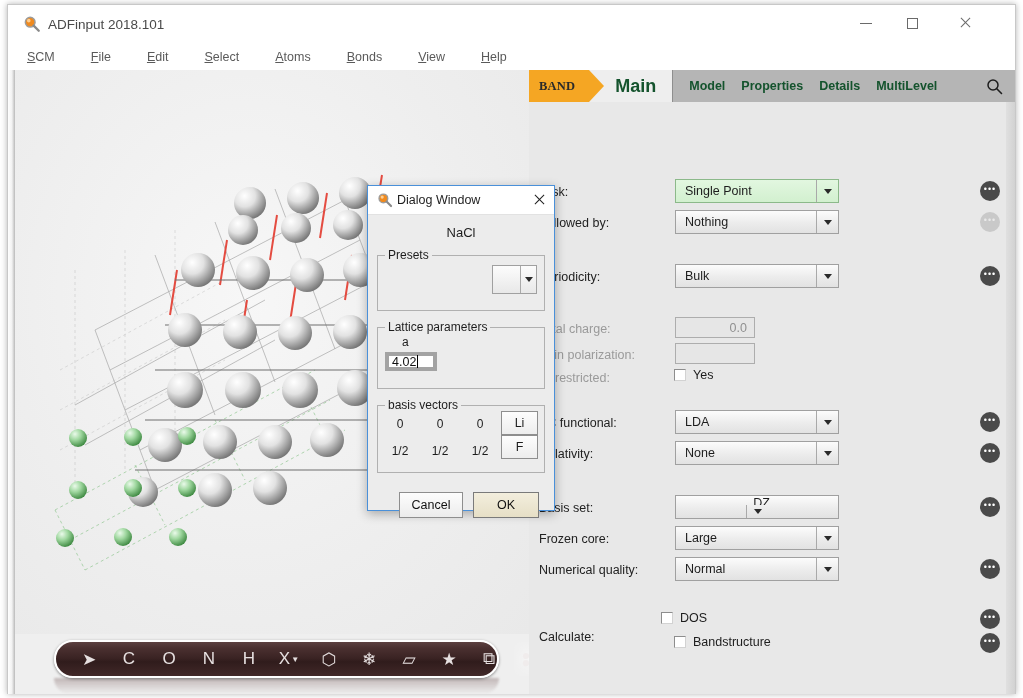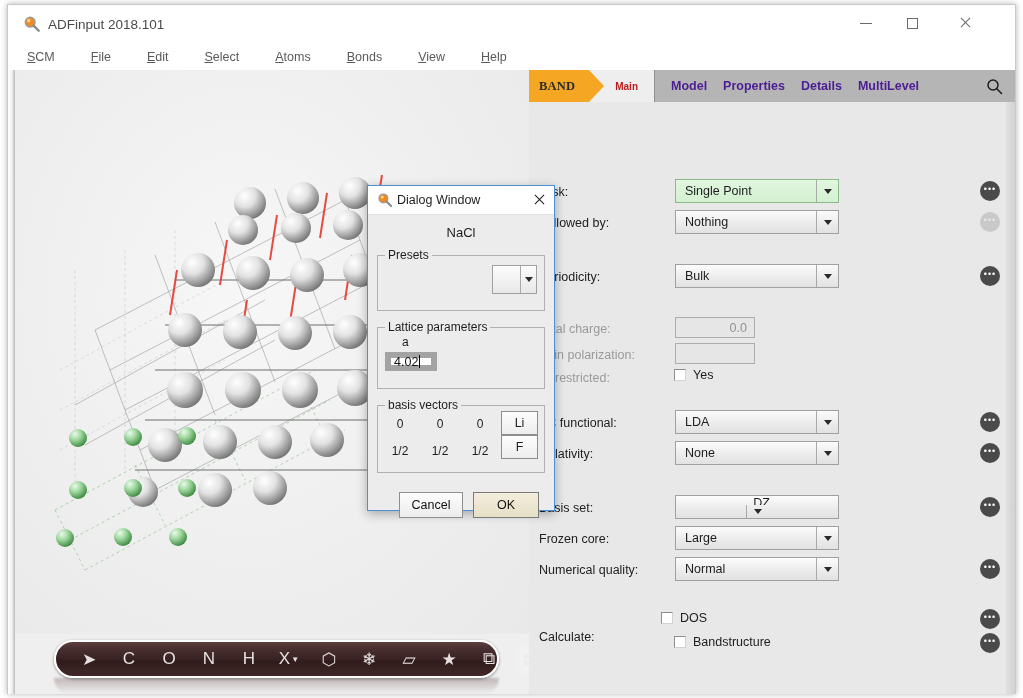--- a/index.html
+++ b/index.html
@@ -191,33 +191,33 @@
     position: absolute; right: -15px; top: 0;
     width: 0; height: 0;
     border-top: 16px solid transparent;
     border-bottom: 16px solid transparent;
     border-left: 15px solid #f5a623;
   }
   .tab-main {
     background: #eeeeee;
     padding: 0 16px 0 26px;
     display: flex; align-items: center;
-    font-size: 10px; font-weight: bold; color: #b91c1c;
+    font-size: 18px; font-weight: bold; color: #14532d;
     cursor: default;
   }
   .tabs-rest {
     display: flex; align-items: center;
     flex: 1 1 auto;
     background: #b5b5b5;
     border-left: 1px solid #8e8e8e;
     padding-left: 8px;
   }
   .tab {
     padding: 0 8px;
-    font-size: 12.5px; font-weight: bold; color: #4c1d95;
+    font-size: 12.5px; font-weight: bold; color: #14532d;
     cursor: default;
     white-space: nowrap;
   }
   .tab-search {
     width: 42px;
     display: flex; align-items: center; justify-content: center;
     cursor: default;
   }
 
   .settings {
@@ -379,21 +379,21 @@
     display: flex; align-items: center; justify-content: center;
   }
   .a-label {
     position: absolute; left: 24px; top: 7px;
     font-size: 12px; color: #1d1d1d;
   }
   .a-input {
     position: absolute; left: 7px; top: 24px;
     width: 52px; height: 19px;
     background: #ffffff;
-    border: 6px solid #a3a3a3;
+    border: 4px solid #a3a3a3;
     display: flex; align-items: center;
     padding-left: 3px;
     font-size: 12.5px; color: #111;
     cursor: text;
   }
   .caret-bar {
     display: inline-block;
     width: 1px; height: 13px;
     background: #000;
     margin-left: 1px;

